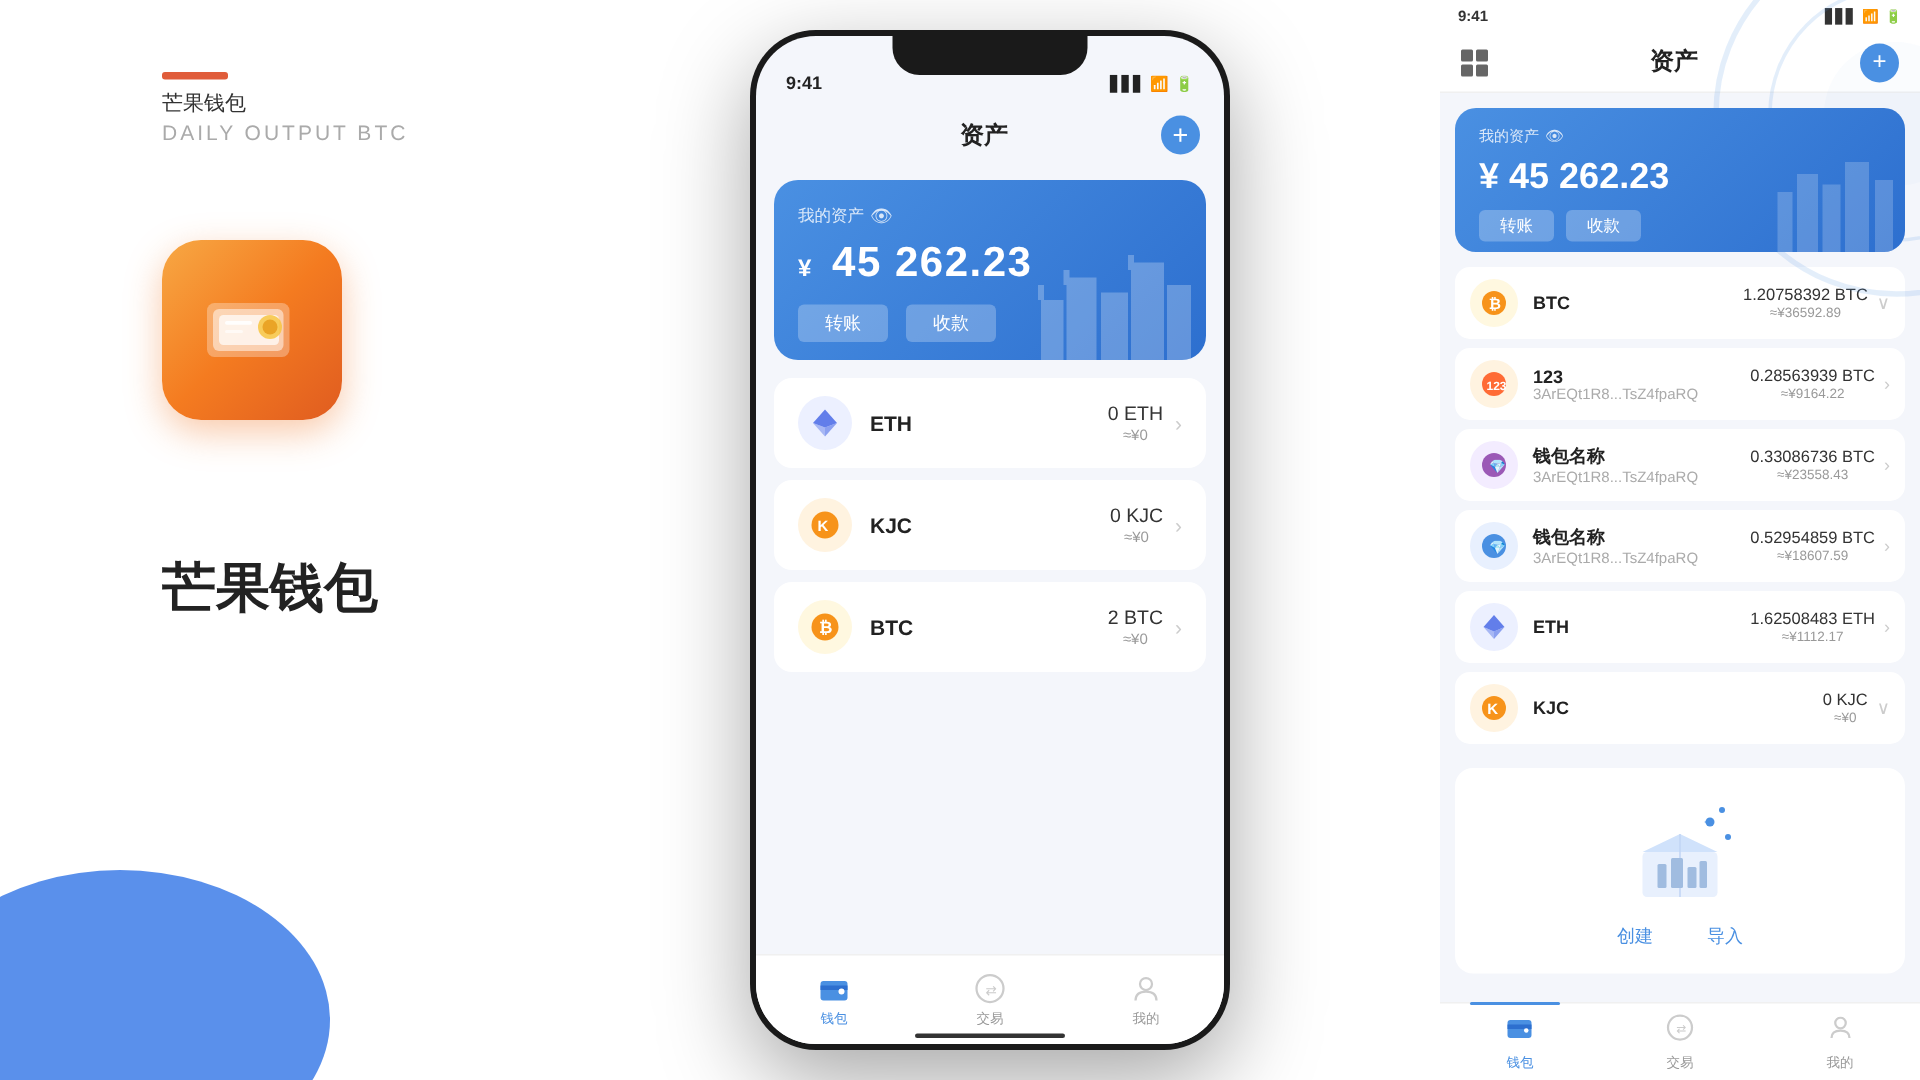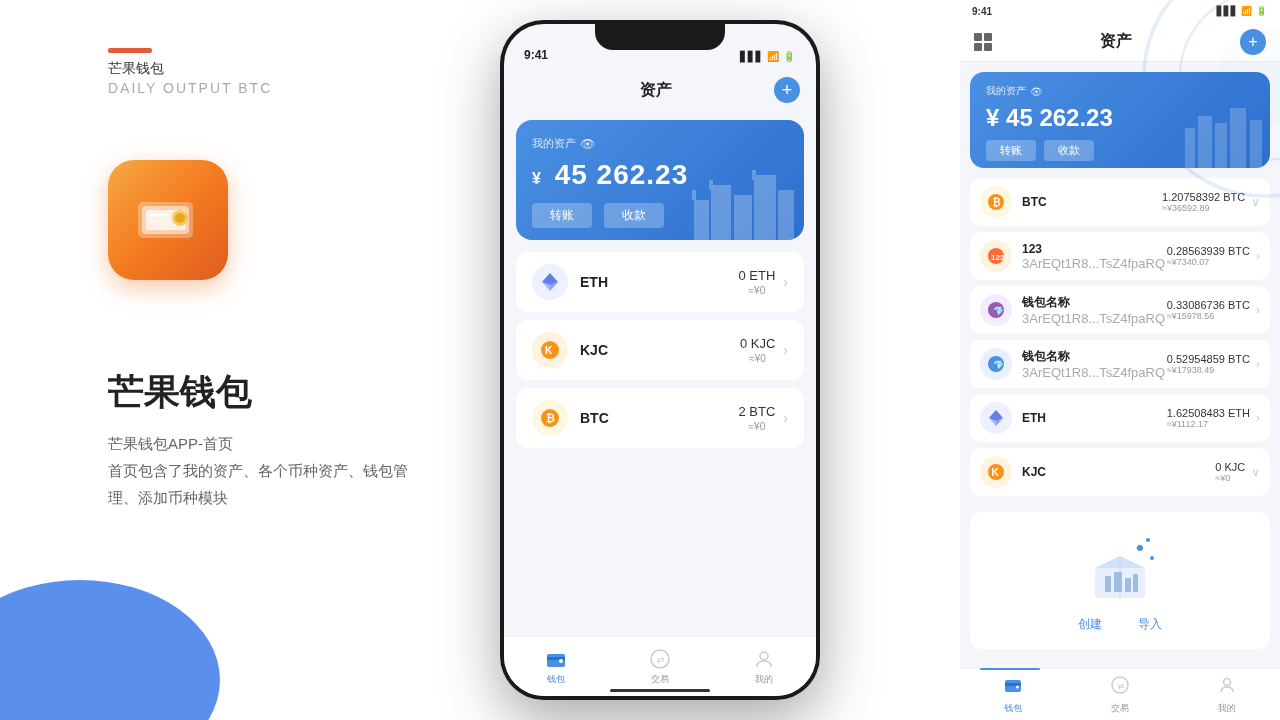--- a/index.html
+++ b/index.html
@@ -403,22 +403,22 @@
     .right-coin-logo {
       width: 32px; height: 32px;
       border-radius: 50%;
       margin-right: 10px;
       display: flex; align-items: center; justify-content: center;
       font-size: 16px;
       flex-shrink: 0;
     }
     .right-coin-info { flex: 1; }
     .right-coin-name { font-size: 12px; font-weight: 600; color: #222; }
-    .right-coin-addr { font-size: 13px; color: #aaa; }
-    .right-coin-right { text-align: left; }
+    .right-coin-addr { font-size: 10px; color: #aaa; }
+    .right-coin-right { text-align: center; }
     .right-coin-amount { font-size: 11px; color: #333; font-weight: 500; }
     .right-coin-fiat { font-size: 9px; color: #999; }
     .right-coin-arrow { font-size: 12px; color: #ccc; margin-left: 6px; }
 
     
     .right-empty {
       margin: 10px;
       background: #fff;
       border-radius: 12px;
       padding: 16px;
@@ -525,25 +525,20 @@
         <circle cx="52" cy="38" r="8" fill="#f7c542" opacity="0.85"></circle>
         <circle cx="52" cy="38" r="5" fill="#e8a020" opacity="0.9"></circle>
 
         <rect x="22" y="34" width="18" height="2.5" rx="1.2" fill="rgba(255,255,255,0.9)"></rect>
         <rect x="22" y="40" width="12" height="2" rx="1" fill="rgba(255,255,255,0.6)"></rect>
       </svg>
     </div>
   </div>
 
   <div class="app-title-main">芒果钱包</div>
-  <div class="app-desc">
-    <span>芒果钱包APP-首页</span><br>
-    <span>首页包含了我的资产、各个币种资产、钱包管</span><br>
-    <span>理、添加币种模块</span>
-  </div>
 
   <div class="blue-blob"></div>
 </div>
 
 <div class="phone-container">
   <div class="phone-outer">
     <div class="phone-inner">
       <div class="phone-notch"></div>
 
       <div class="phone-statusbar">
@@ -756,57 +751,57 @@
             <circle cx="10" cy="10" r="8" fill="#ff6b35"></circle>
             <text x="5" y="14" font-size="8" fill="#fff" font-weight="bold">123</text>
           </svg>
       </div>
       <div class="right-coin-info">
         <div class="right-coin-name">123</div>
         <div class="right-coin-addr">3ArEQt1R8...TsZ4fpaRQ</div>
       </div>
       <div class="right-coin-right">
         <div class="right-coin-amount">0.28563939 BTC</div>
-        <div class="right-coin-fiat">≈¥7340.07</div>
+        <div class="right-coin-fiat">≈¥9164.22</div>
       </div>
       <span class="right-coin-arrow">›</span>
     </div>
 
     <div class="right-coin-item">
       <div class="right-coin-logo" style="background:#f3ecff;">
         <svg width="20" height="20" viewBox="0 0 20 20">
             <circle cx="10" cy="10" r="8" fill="#9b59b6"></circle>
             <text x="7" y="14" font-size="9" fill="#fff">💎</text>
           </svg>
       </div>
       <div class="right-coin-info">
         <div class="right-coin-name">钱包名称</div>
         <div class="right-coin-addr">3ArEQt1R8...TsZ4fpaRQ</div>
       </div>
       <div class="right-coin-right">
         <div class="right-coin-amount">0.33086736 BTC</div>
-        <div class="right-coin-fiat">≈¥15978.56</div>
+        <div class="right-coin-fiat">≈¥23558.43</div>
       </div>
       <span class="right-coin-arrow">›</span>
     </div>
 
     <div class="right-coin-item">
       <div class="right-coin-logo" style="background:#e8f0fe;">
         <svg width="20" height="20" viewBox="0 0 20 20">
             <circle cx="10" cy="10" r="8" fill="#4a90e2"></circle>
             <text x="7" y="14" font-size="9" fill="#fff">💎</text>
           </svg>
       </div>
       <div class="right-coin-info">
         <div class="right-coin-name">钱包名称</div>
         <div class="right-coin-addr">3ArEQt1R8...TsZ4fpaRQ</div>
       </div>
       <div class="right-coin-right">
         <div class="right-coin-amount">0.52954859 BTC</div>
-        <div class="right-coin-fiat">≈¥17938.49</div>
+        <div class="right-coin-fiat">≈¥18607.59</div>
       </div>
       <span class="right-coin-arrow">›</span>
     </div>
 
     <div class="right-coin-item">
       <div class="right-coin-logo eth" style="background:#ecf0ff;">
         <svg width="20" height="20" viewBox="0 0 20 20">
             <polygon points="10,2 17,10 10,13 3,10" fill="#627eea"></polygon>
             <polygon points="10,13 17,10 10,18" fill="#627eea" opacity="0.7"></polygon>
             <polygon points="10,13 3,10 10,18" fill="#627eea" opacity="0.5"></polygon>

